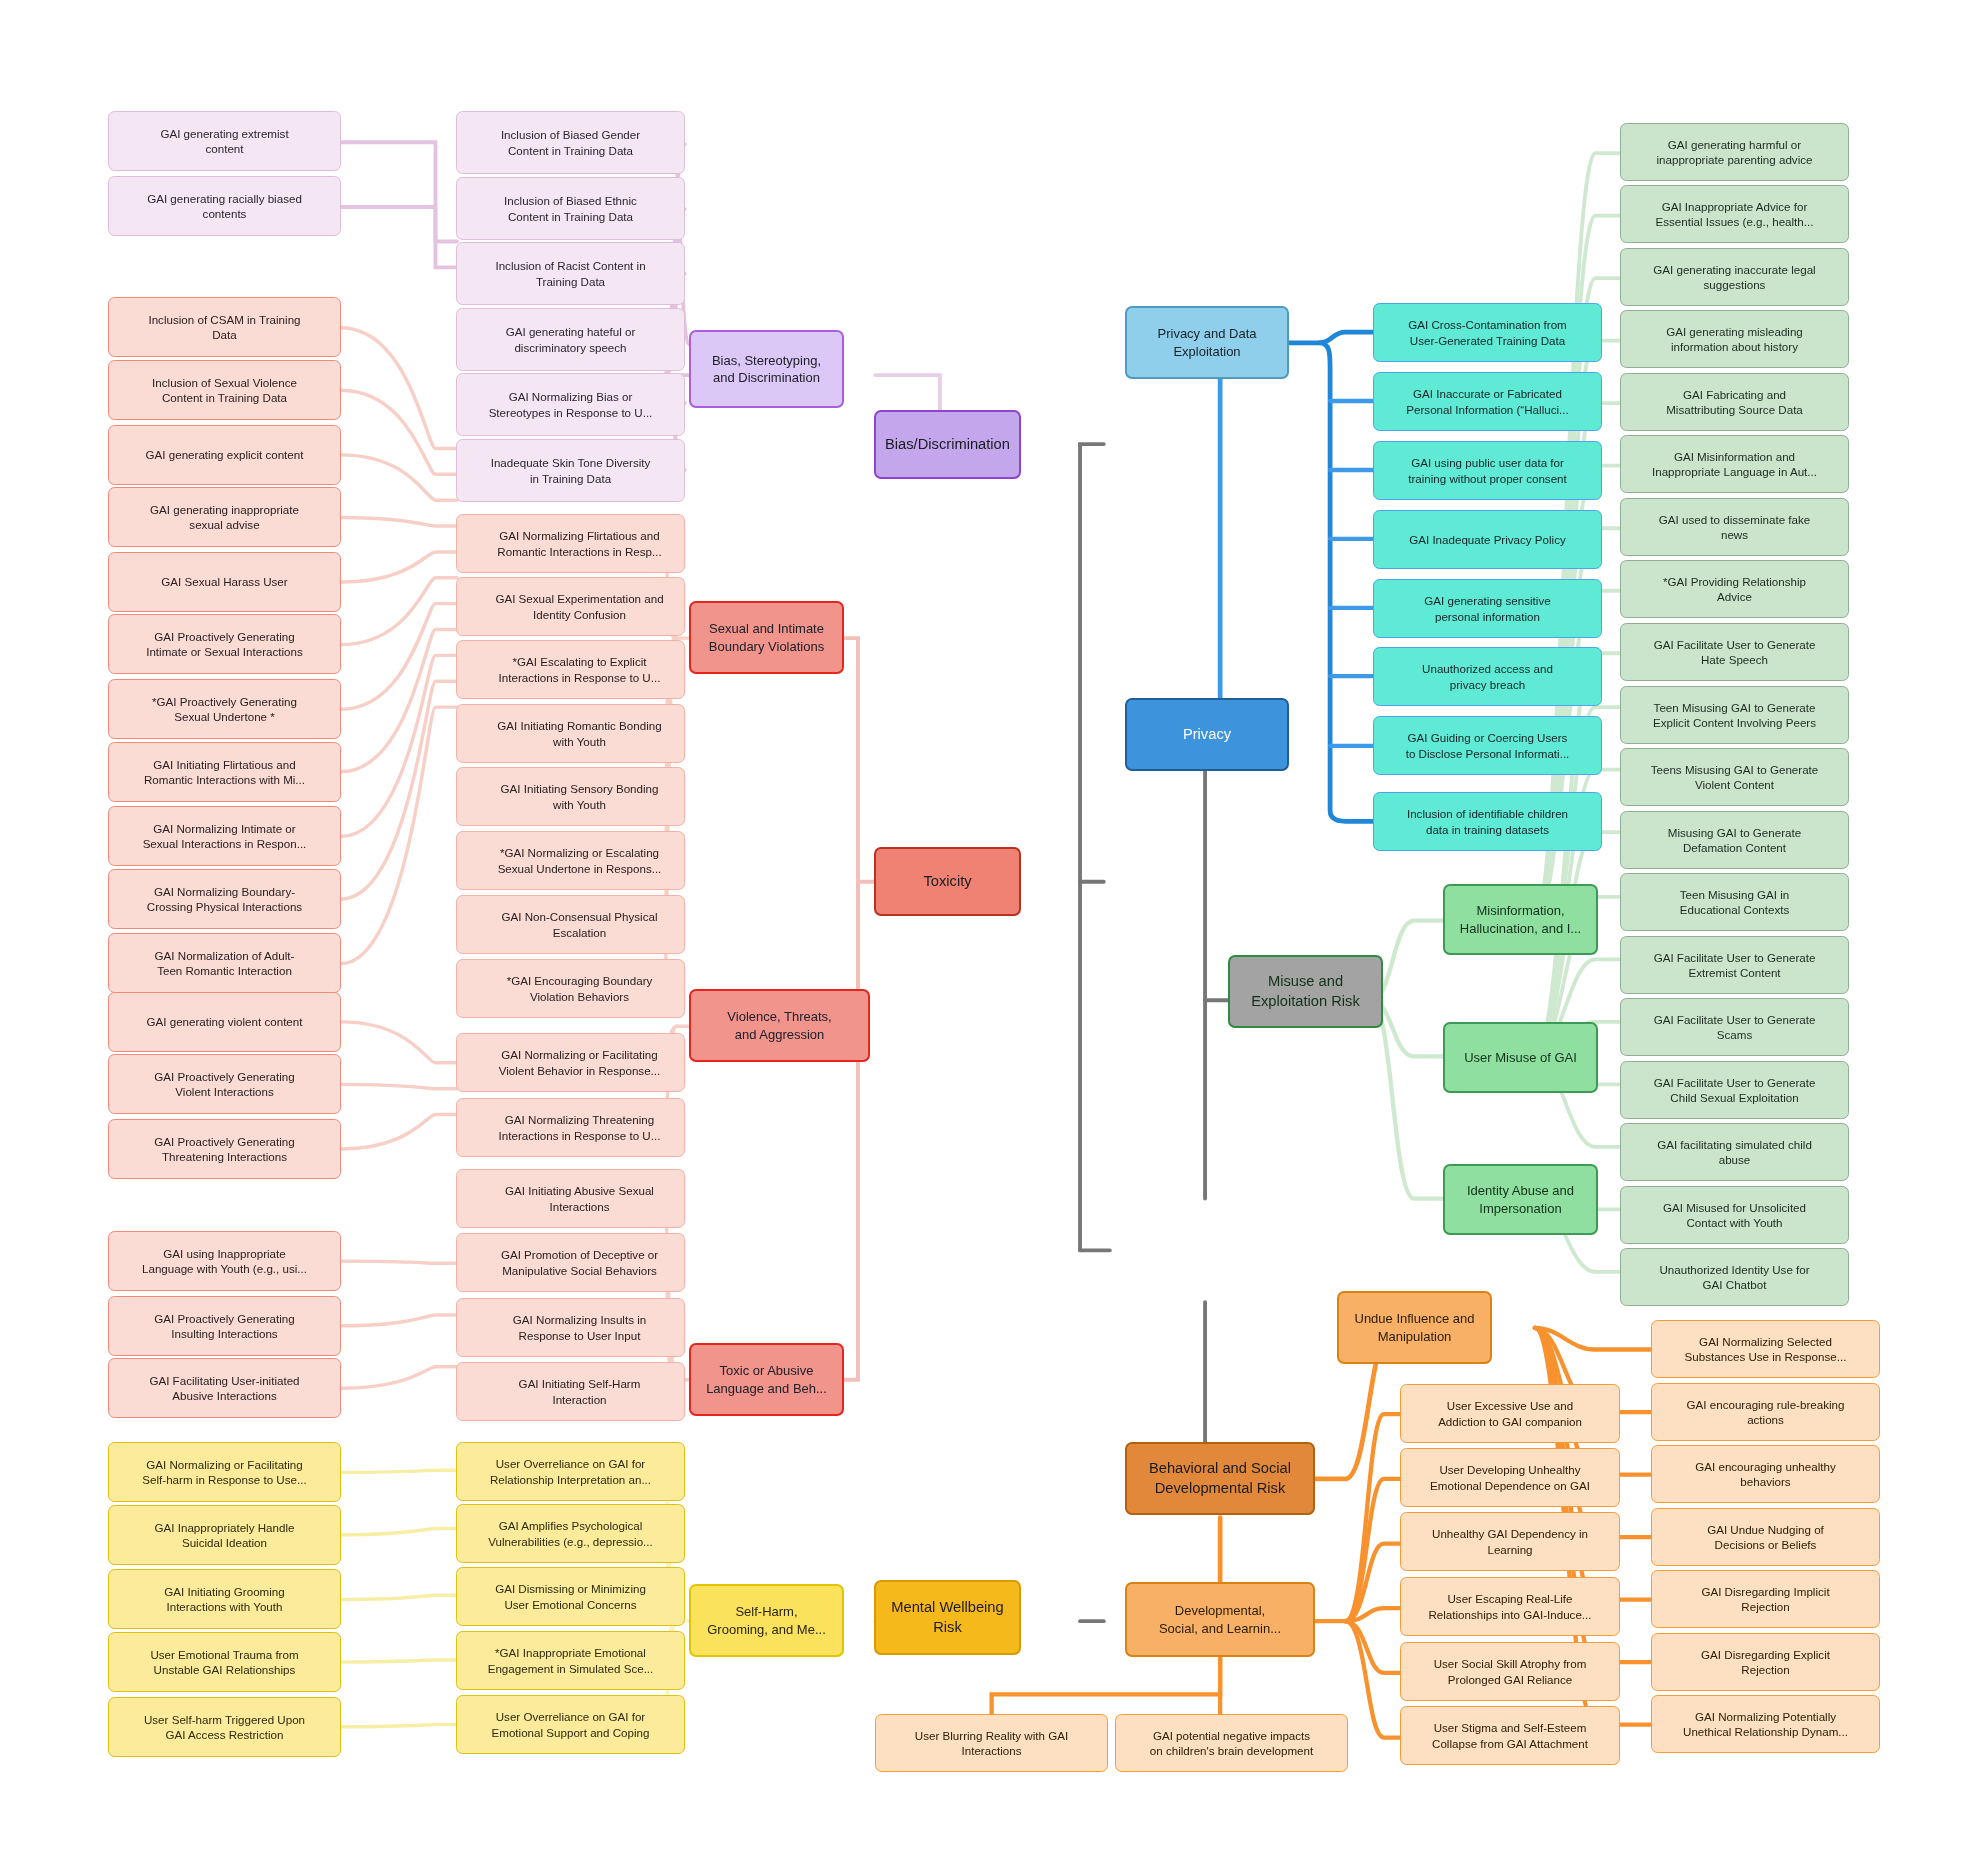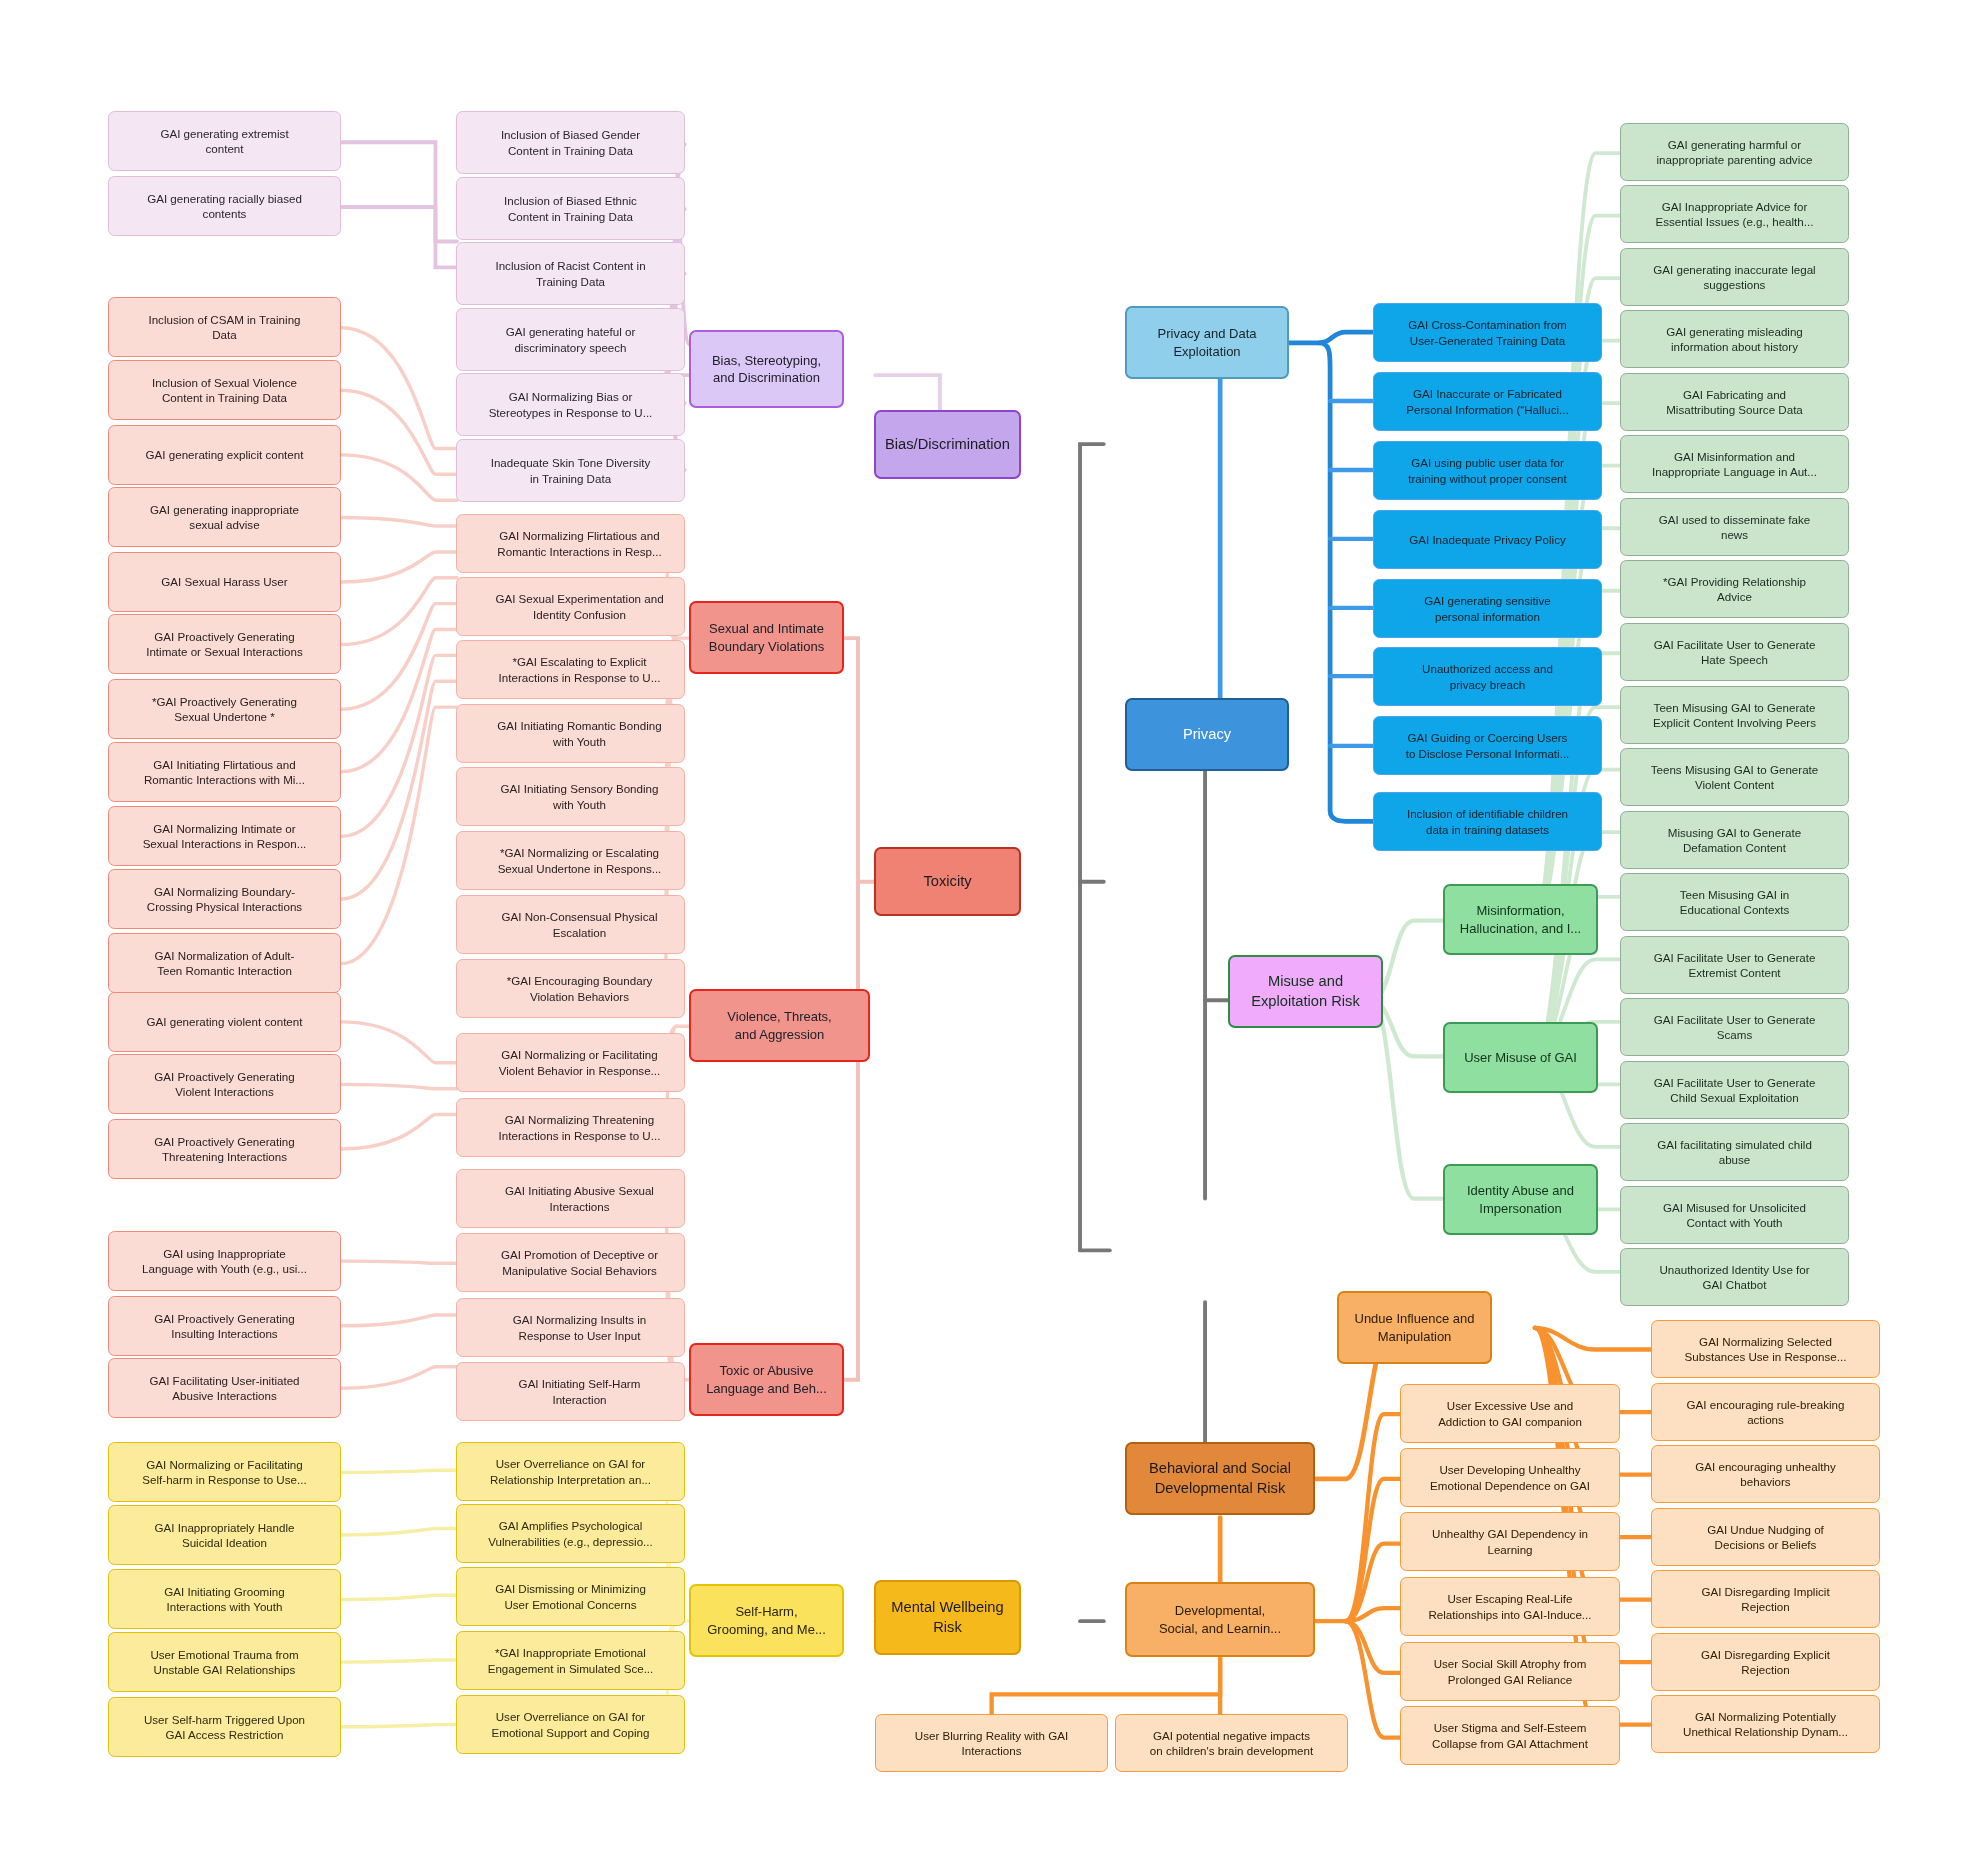--- a/index.html
+++ b/index.html
@@ -40,39 +40,39 @@
     font-size:19px;
     font-weight:700;
     border-radius:7px;
   }
   
   .l1{font-size:14.7px;font-weight:400;border-width:2.6px;border-style:solid;border-radius:7px;}
   .l1.purple{background:#c4a6ec;border-color:#8e44d0;color:#1b1b22;}
   .l1.red{background:#ef8272;border-color:#b93322;color:#1b1b22;}
   .l1.yellow{background:#f6b91c;border-color:#d79a04;color:#1b1b22;}
   .l1.blue{background:#3e93dd;border-color:#1f5e97;color:#ffffff;}
-  .l1.green{background:#f0abfc;border-color:#2f8a42;color:#12321a;}
+  .l1.green{background:#a3a3a3;border-color:#2f8a42;color:#12321a;}
   .l1.orange{background:#e1883a;border-color:#b2620f;color:#1b1b22;}
 
   
   .l2{font-size:13px;font-weight:400;border-width:2.2px;border-style:solid;border-radius:7px;}
   .l2.purple{background:#dcc8f7;border-color:#ab5ce0;color:#20202a;}
   .l2.red{background:#f0948c;border-color:#e8251c;color:#20202a;}
   .l2.yellow{background:#fae25c;border-color:#e2c400;color:#2a2612;}
   .l2.blue{background:#8fcfec;border-color:#4e9cbd;color:#17232a;}
   .l2.green{background:#8fe0a0;border-color:#3c9a55;color:#12321a;}
   .l2.orange{background:#f7b065;border-color:#da8315;color:#2a1c08;}
 
   
   .leaf{font-size:11.6px;font-weight:400;border-width:1.7px;border-style:solid;border-radius:6.5px;}
   .leaf.pinkpurple{background:#f5e6f4;border-color:#e0bcdb;color:#2a2430;}
   .leaf.salmon{background:#fbdcd5;border-color:#f1897b;color:#2a2020;}
   .leaf.salmonlight{background:#fbdcd5;border-color:#f5b0a5;color:#2a2020;padding-left:24px;}
   .leaf.yellowlight{background:#fbeb9a;border-color:#ddc10c;color:#2d2a10;}
-  .leaf.bluelight{background:#0ea5e9;border-color:#4aa5ef;color:#17232a;}
+  .leaf.bluelight{background:#5eead4;border-color:#4aa5ef;color:#17232a;}
   .leaf.greenlight{background:#cbe5cd;border-color:#8fae92;color:#1c2b1e;}
   .leaf.orangelight{background:#fde0c2;border-color:#f79a3a;color:#2e2008;}
 </style>
 </head>
 <body>
 
 <div id="canvas">
 
   <svg id="edges" viewBox="0 0 4604 4300">
     <g fill="none" stroke-linecap="round">

